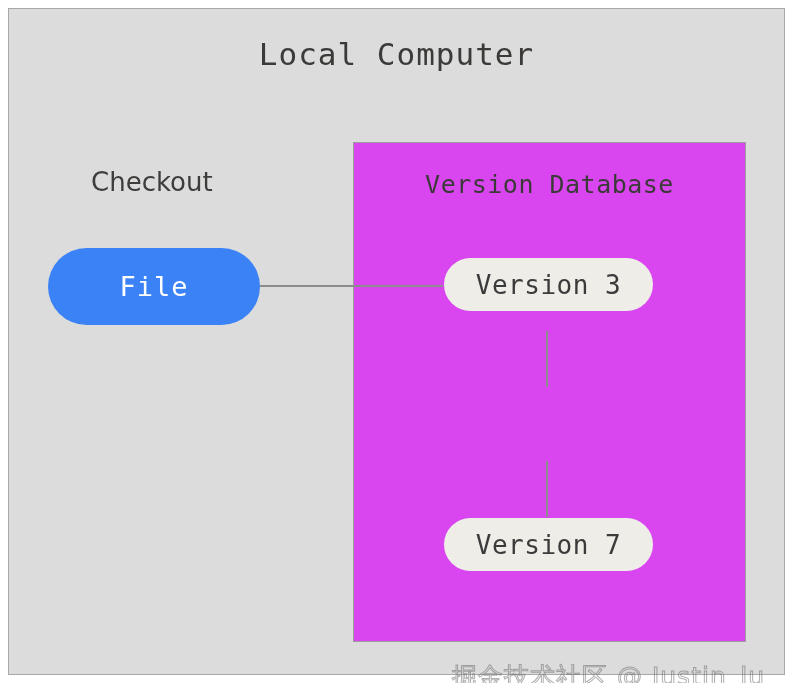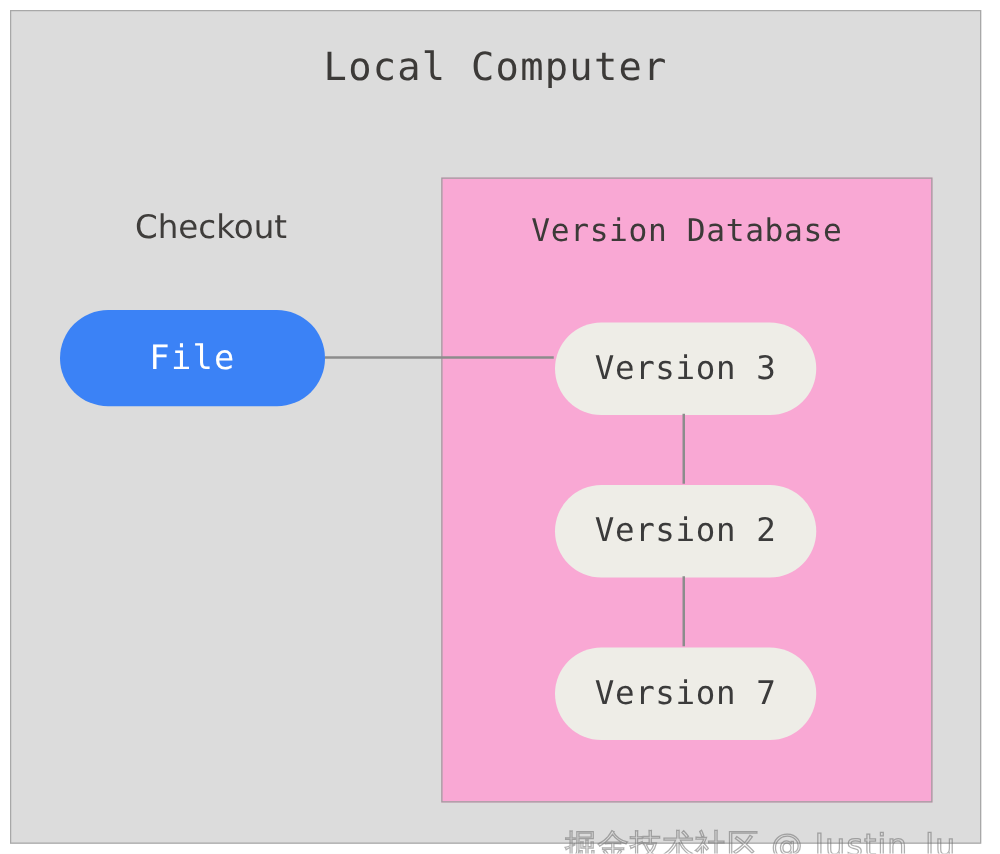--- a/index.html
+++ b/index.html
@@ -46,31 +46,30 @@
 
   
   .checkout-label {
     position: absolute;
     left: 82px;
     top: 158px;
     font-family: "DejaVu Sans", sans-serif;
     font-size: 26px;
     color: #3f3d3b;
     white-space: nowrap;
-    margin-left: 17px;
   }
 
   
   .version-db-panel {
     position: absolute;
     left: 344px;
     top: 133px;
     width: 393px;
     height: 500px;
-    background: #f9a8d4;
+    background: #d946ef;
     border: 1px solid #9d9d9d;
     box-sizing: border-box;
   }
 
   .version-db-title {
     position: absolute;
     left: 0;
     top: 27px;
     width: 100%;
     text-align: center;
@@ -110,21 +109,21 @@
     border-radius: 39px;
     background: #3b82f6;
     color: #ffffff;
     font-size: 27px;
     letter-spacing: 1px;
   }
 
   .node-version {
     left: 90px;
     width: 209px;
-    height: 74px;
+    height: 53px;
     border-radius: 37px;
     background: #eeede7;
     color: #3b3b3b;
     font-size: 26px;
     letter-spacing: 0.5px;
   }
 
   .node-v3 { top: 115px; }
   .node-v2 { top: 245px; }
   .node-v1 { top: 375px; }
@@ -153,21 +152,20 @@
 
     <div class="local-computer-title">Local Computer</div>
 
     <div class="checkout-label">Checkout</div>
 
     <div class="version-db-panel">
       <div class="version-db-title">Version Database</div>
 
       <div class="node node-version node-v3">Version 3</div>
 
-      <div class="node node-version node-v2">Version 2</div>
 
       <div class="node node-version node-v1">Version 7</div>
     </div>
 
     <svg class="connectors" viewBox="0 0 777 667">
 
       <line x1="251" y1="277" x2="434" y2="277" stroke="#8c8c8c" stroke-width="2"></line>
 
       <line x1="538" y1="322" x2="538" y2="378" stroke="#8c8c8c" stroke-width="2"></line>
 

